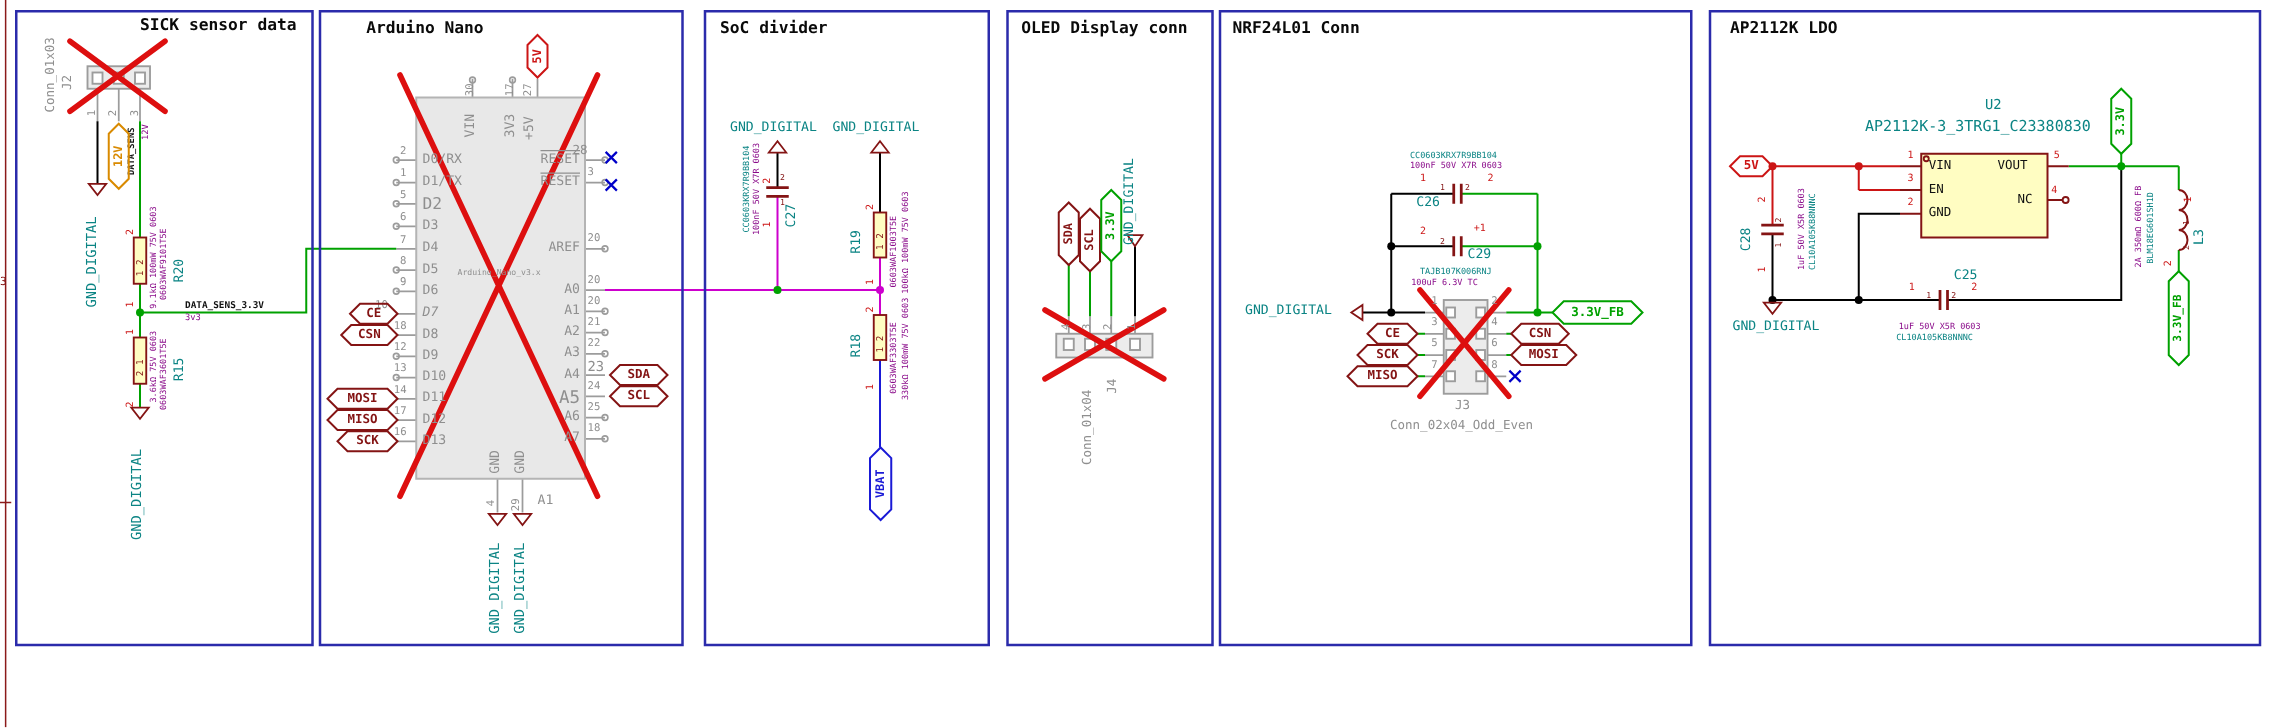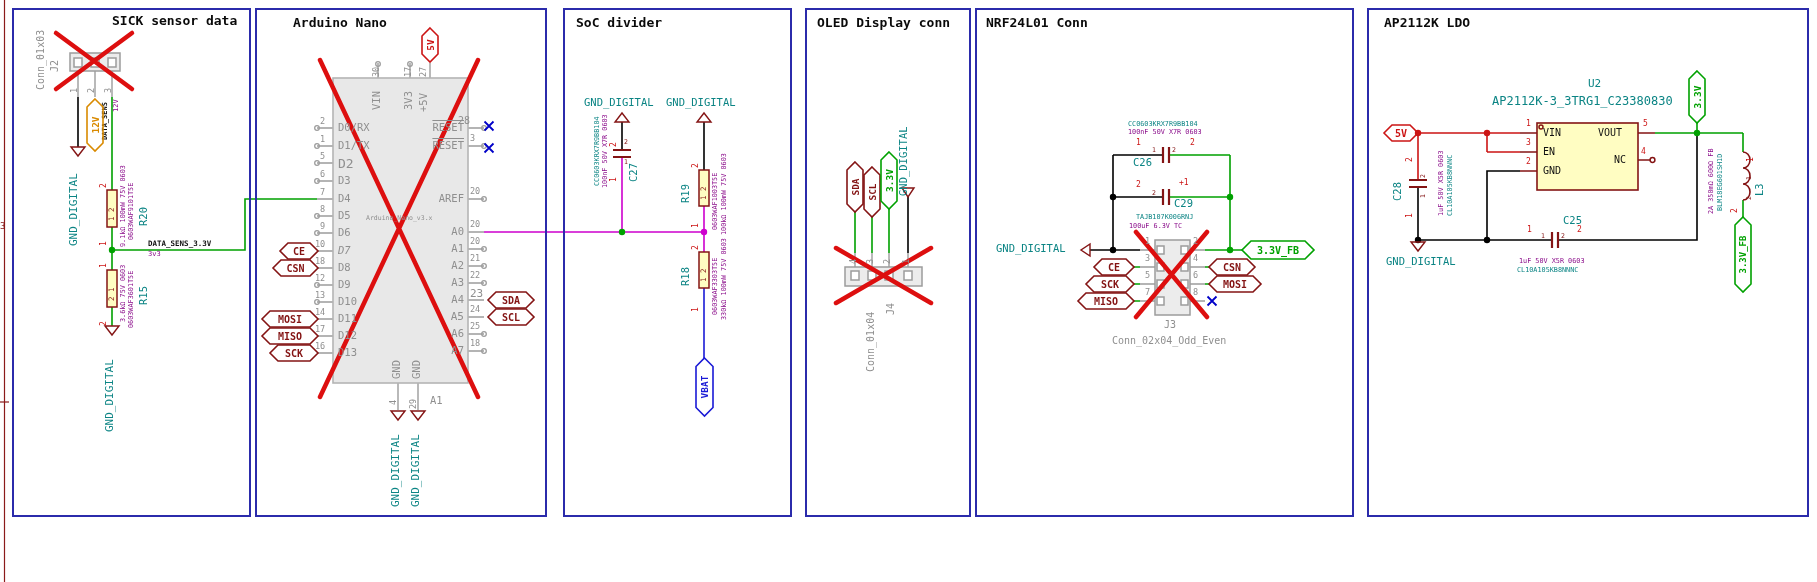--- a/index.html
+++ b/index.html
@@ -211,21 +211,21 @@
     <div class="t gray v" style="left: 371px; top: 110px; font-size: 10.5px;">VIN</div>
     <div class="t gray v" style="left: 403px; top: 110px; font-size: 10.5px;">3V3</div>
     <div class="t gray v" style="left: 418px; top: 112px; font-size: 10.5px;">+5V</div>
     <div class="t gray" style="left: 320px; top: 117px; font-size: 8.5px;">2</div>
     <div class="t gray" style="left: 320px; top: 135px; font-size: 8.5px;">1</div>
     <div class="t gray" style="left: 320px; top: 152px; font-size: 8.5px;">5</div>
     <div class="t gray" style="left: 320px; top: 170px; font-size: 8.5px;">6</div>
     <div class="t gray" style="left: 320px; top: 188px; font-size: 8.5px;">7</div>
     <div class="t gray" style="left: 320px; top: 205px; font-size: 8.5px;">8</div>
     <div class="t gray" style="left: 320px; top: 222px; font-size: 8.5px;">9</div>
-    <div class="t gray" style="left: 315px; top: 240px; font-size: 8.5px;">10</div>
+    <div class="t gray" style="left: 300px; top: 240px; font-size: 8.5px;">10</div>
     <div class="t gray" style="left: 315px; top: 257px; font-size: 8.5px;">18</div>
     <div class="t gray" style="left: 315px; top: 274px; font-size: 8.5px;">12</div>
     <div class="t gray" style="left: 315px; top: 291px; font-size: 8.5px;">13</div>
     <div class="t gray" style="left: 315px; top: 308px; font-size: 8.5px;">14</div>
     <div class="t gray" style="left: 315px; top: 325px; font-size: 8.5px;">17</div>
     <div class="t gray" style="left: 315px; top: 342px; font-size: 8.5px;">16</div>
     <div class="t gray" style="left: 338px; top: 122px; font-size: 10.5px;">D0/RX</div>
     <div class="t gray" style="left: 338px; top: 140px; font-size: 10.5px;">D1/TX</div>
     <div class="t gray" style="left: 338px; top: 157px; font-size: 13px;">D2</div>
     <div class="t gray" style="left: 338px; top: 175px; font-size: 10.5px;">D3</div>
@@ -251,21 +251,21 @@
     <div class="t gray" style="left: 470px; top: 322px; font-size: 8.5px;">25</div>
     <div class="t gray" style="left: 470px; top: 339px; font-size: 8.5px;">18</div>
     <div class="t gray ov ra" style="left: 404px; top: 122px; font-size: 10.5px; width: 60px;">RESET</div>
     <div class="t gray ov ra" style="left: 404px; top: 140px; font-size: 10.5px; width: 60px;">RESET</div>
     <div class="t gray ra" style="left: 404px; top: 193px; font-size: 10.5px; width: 60px;">AREF</div>
     <div class="t gray ra" style="left: 404px; top: 226px; font-size: 10.5px; width: 60px;">A0</div>
     <div class="t gray ra" style="left: 404px; top: 243px; font-size: 10.5px; width: 60px;">A1</div>
     <div class="t gray ra" style="left: 404px; top: 260px; font-size: 10.5px; width: 60px;">A2</div>
     <div class="t gray ra" style="left: 404px; top: 277px; font-size: 10.5px; width: 60px;">A3</div>
     <div class="t gray ra" style="left: 404px; top: 294px; font-size: 10.5px; width: 60px;">A4</div>
-    <div class="t gray ra" style="left: 404px; top: 311px; font-size: 11px; width: 60px;">A5</div>
+    <div class="t gray ra" style="left: 404px; top: 311px; font-size: 14px; width: 60px;">A5</div>
     <div class="t gray ra" style="left: 404px; top: 328px; font-size: 10.5px; width: 60px;">A6</div>
     <div class="t gray ra" style="left: 404px; top: 345px; font-size: 10.5px; width: 60px;">A7</div>
     <div class="t gray" style="left: 366px; top: 215px; font-size: 6.5px;">Arduino_Nano_v3.x</div>
     <div class="t gray v" style="left: 391px; top: 379px; font-size: 10.5px;">GND</div>
     <div class="t gray v" style="left: 411px; top: 379px; font-size: 10.5px;">GND</div>
     <div class="t gray v" style="left: 389px; top: 405px; font-size: 8.5px;">4</div>
     <div class="t gray v" style="left: 409px; top: 409px; font-size: 8.5px;">29</div>
     <div class="t gray" style="left: 430px; top: 395px; font-size: 10.5px;">A1</div>
     <div class="t teal v" style="left: 390px; top: 507px; font-size: 11px;">GND_DIGITAL</div>
     <div class="t teal v" style="left: 410px; top: 507px; font-size: 11px;">GND_DIGITAL</div>

